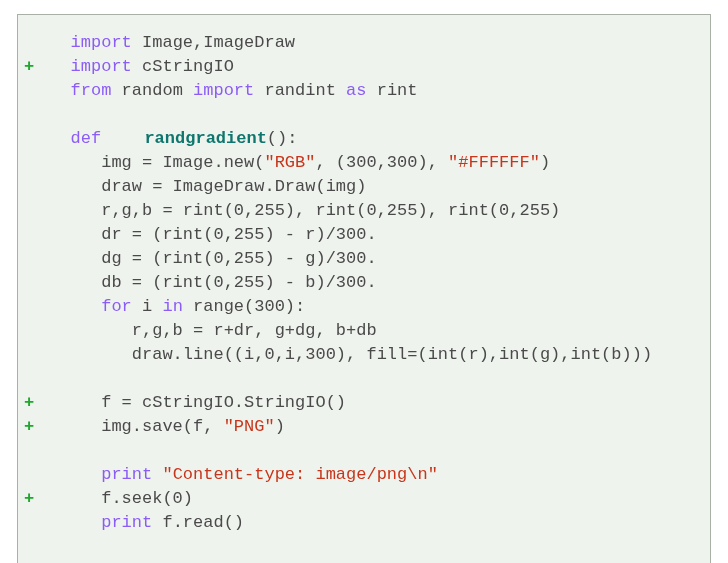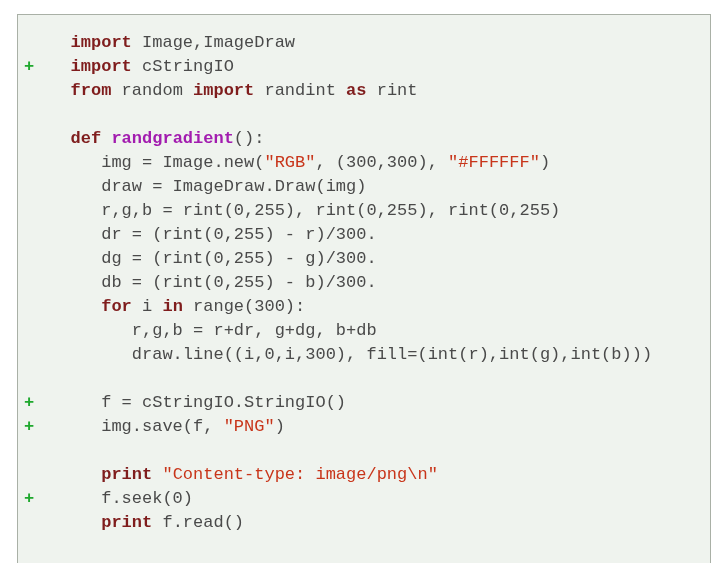--- a/index.html
+++ b/index.html
@@ -29,20 +29,20 @@
     width: 22px;
     min-width: 22px;
     text-align: center;
     color: #1fa82e;
     font-weight: bold;
   }
   .content {
     display: inline-block;
     flex: 1 1 auto;
   }
-  .kw  { color: #7f1d1d; font-weight: bold; }   
-  .fn  { color: #a21caf; font-weight: bold; }   
+  .kw  { color: #8b5cf6; font-weight: normal; }   
+  .fn  { color: #0f766e; font-weight: bold; margin-left: 33px; }   
   .str { color: #c8351a; }                      
 </style>
 </head>
 <body>
 
 <div class="code-box" id="code-block"><div class="line"><span class="gutter"> </span><span class="content"><span>   </span><span class="kw">import</span><span> Image,ImageDraw</span></span></div><div class="line"><span class="gutter">+</span><span class="content"><span>   </span><span class="kw">import</span><span> cStringIO</span></span></div><div class="line"><span class="gutter"> </span><span class="content"><span>   </span><span class="kw">from</span><span> random </span><span class="kw">import</span><span> randint </span><span class="kw">as</span><span> rint</span></span></div><div class="line"><span class="gutter"> </span><span class="content"><span></span></span></div><div class="line"><span class="gutter"> </span><span class="content"><span>   </span><span class="kw">def</span><span> </span><span class="fn">randgradient</span><span>():</span></span></div><div class="line"><span class="gutter"> </span><span class="content"><span>      img = Image.new(</span><span class="str">"RGB"</span><span>, (300,300), </span><span class="str">"#FFFFFF"</span><span>)</span></span></div><div class="line"><span class="gutter"> </span><span class="content"><span>      draw = ImageDraw.Draw(img)</span></span></div><div class="line"><span class="gutter"> </span><span class="content"><span>      r,g,b = rint(0,255), rint(0,255), rint(0,255)</span></span></div><div class="line"><span class="gutter"> </span><span class="content"><span>      dr = (rint(0,255) - r)/300.</span></span></div><div class="line"><span class="gutter"> </span><span class="content"><span>      dg = (rint(0,255) - g)/300.</span></span></div><div class="line"><span class="gutter"> </span><span class="content"><span>      db = (rint(0,255) - b)/300.</span></span></div><div class="line"><span class="gutter"> </span><span class="content"><span>      </span><span class="kw">for</span><span> i </span><span class="kw">in</span><span> range(300):</span></span></div><div class="line"><span class="gutter"> </span><span class="content"><span>         r,g,b = r+dr, g+dg, b+db</span></span></div><div class="line"><span class="gutter"> </span><span class="content"><span>         draw.line((i,0,i,300), fill=(int(r),int(g),int(b)))</span></span></div><div class="line"><span class="gutter"> </span><span class="content"><span></span></span></div><div class="line"><span class="gutter">+</span><span class="content"><span>      f = cStringIO.StringIO()</span></span></div><div class="line"><span class="gutter">+</span><span class="content"><span>      img.save(f, </span><span class="str">"PNG"</span><span>)</span></span></div><div class="line"><span class="gutter"> </span><span class="content"><span></span></span></div><div class="line"><span class="gutter"> </span><span class="content"><span>      </span><span class="kw">print</span><span> </span><span class="str">"Content-type: image/png\n"</span></span></div><div class="line"><span class="gutter">+</span><span class="content"><span>      f.seek(0)</span></span></div><div class="line"><span class="gutter"> </span><span class="content"><span>      </span><span class="kw">print</span><span> f.read()</span></span></div><div class="line"><span class="gutter"> </span><span class="content"><span></span></span></div><div class="line"><span class="gutter"> </span><span class="content"><span>   </span><span class="kw">if</span><span> __name__ == </span><span class="str">"__main__"</span><span>:</span></span></div></div>
 
 </body></html>

